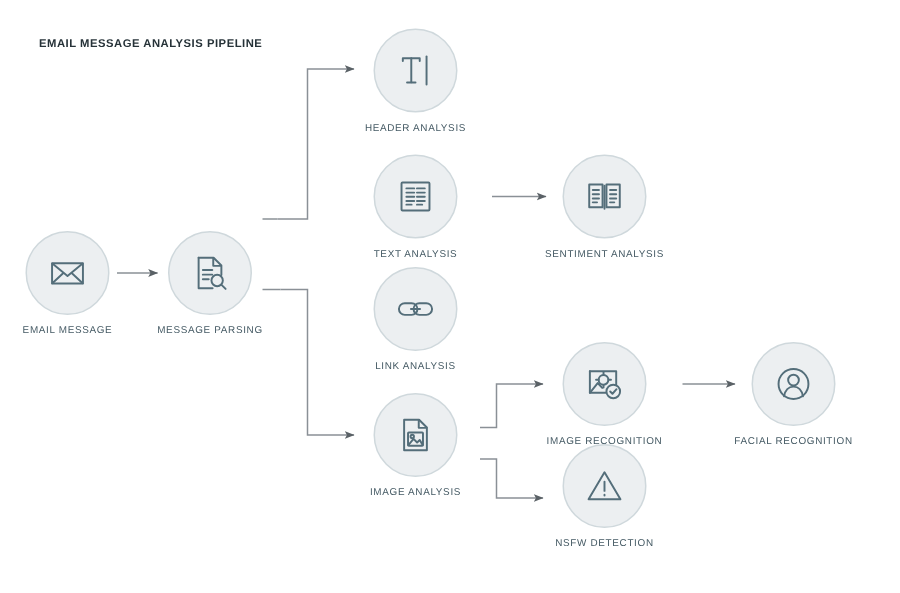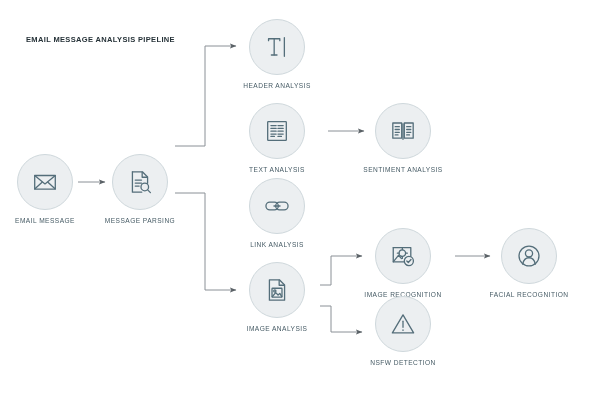--- a/index.html
+++ b/index.html
@@ -14,21 +14,21 @@
     overflow: hidden;
   }
   #canvas {
     position: relative;
     width: 600px;
     height: 395px;
   }
   #title {
     position: absolute;
     left: 26px;
-    top: 35px;
+    top: 24px;
     font-size: 7.5px;
     font-weight: bold;
     letter-spacing: 0.35px;
     color: #263238;
     white-space: nowrap;
   }
   #edges {
     position: absolute;
     left: 0;
     top: 0;

